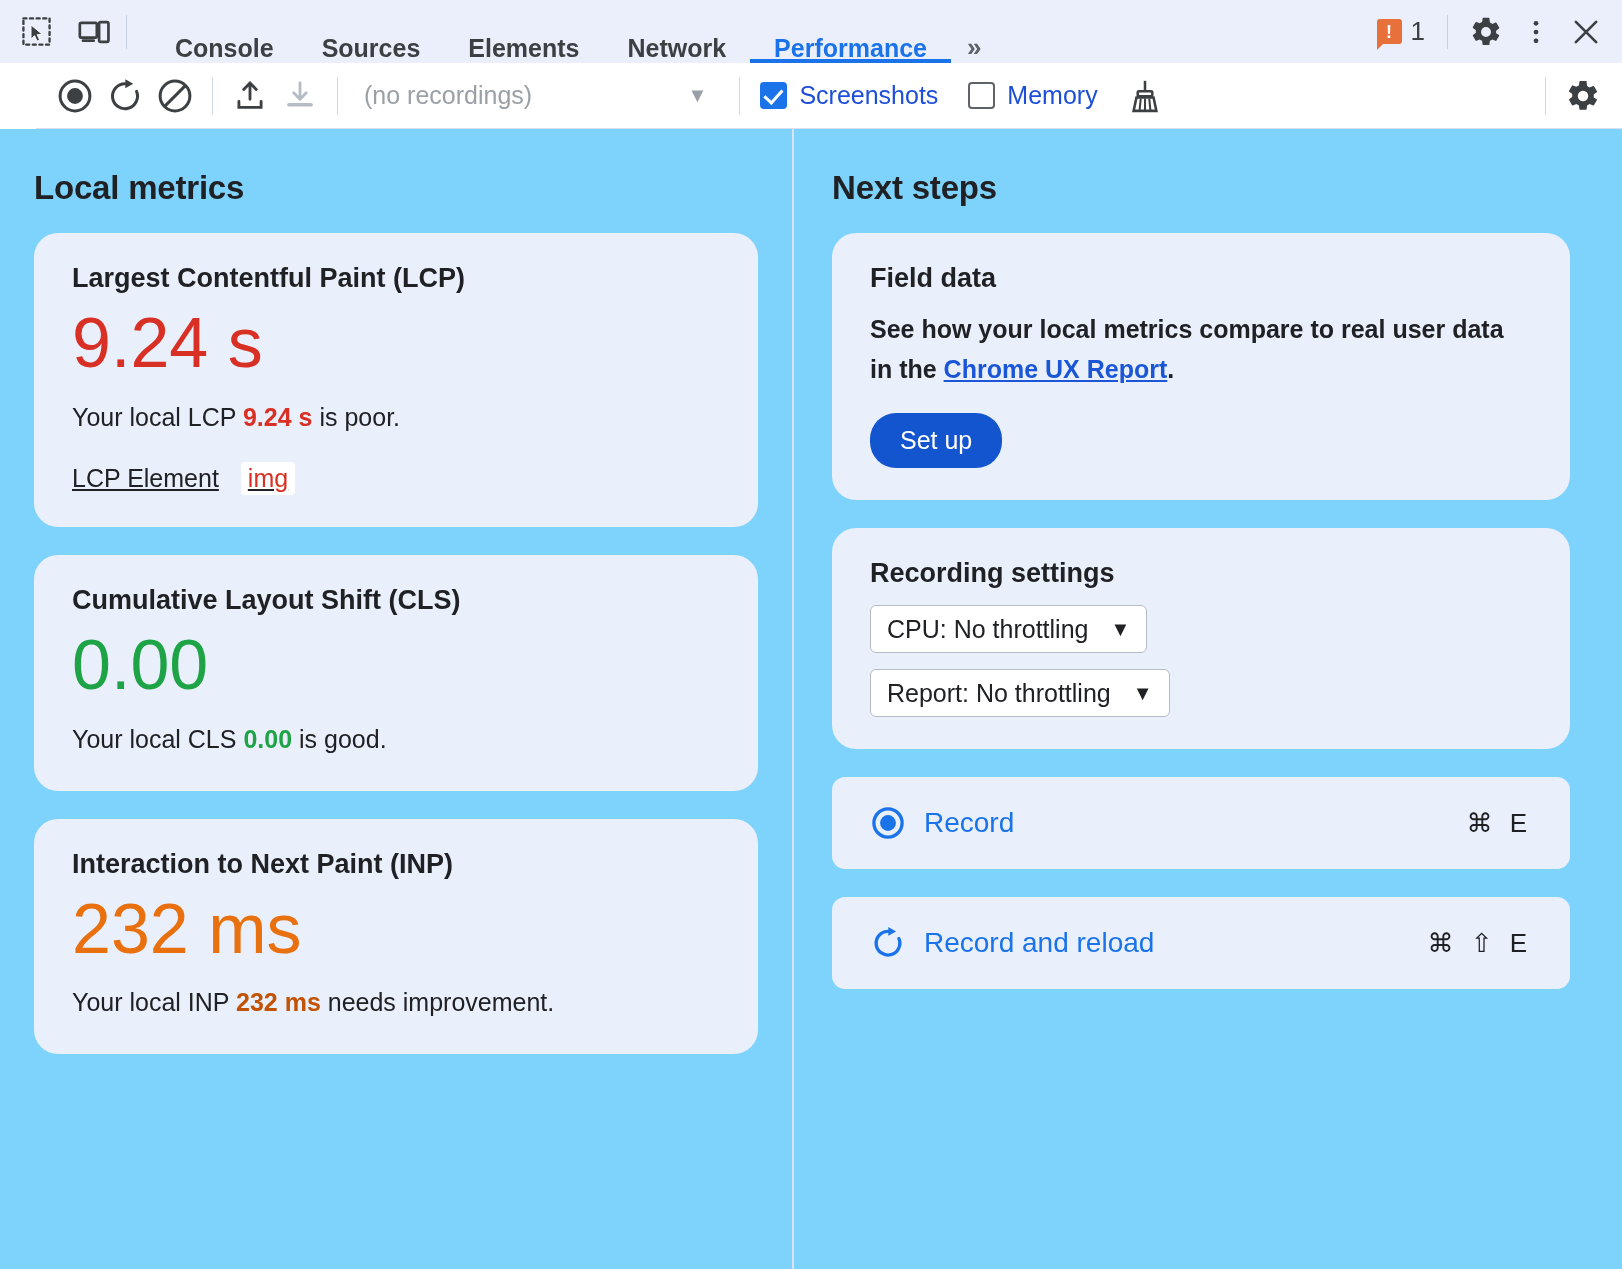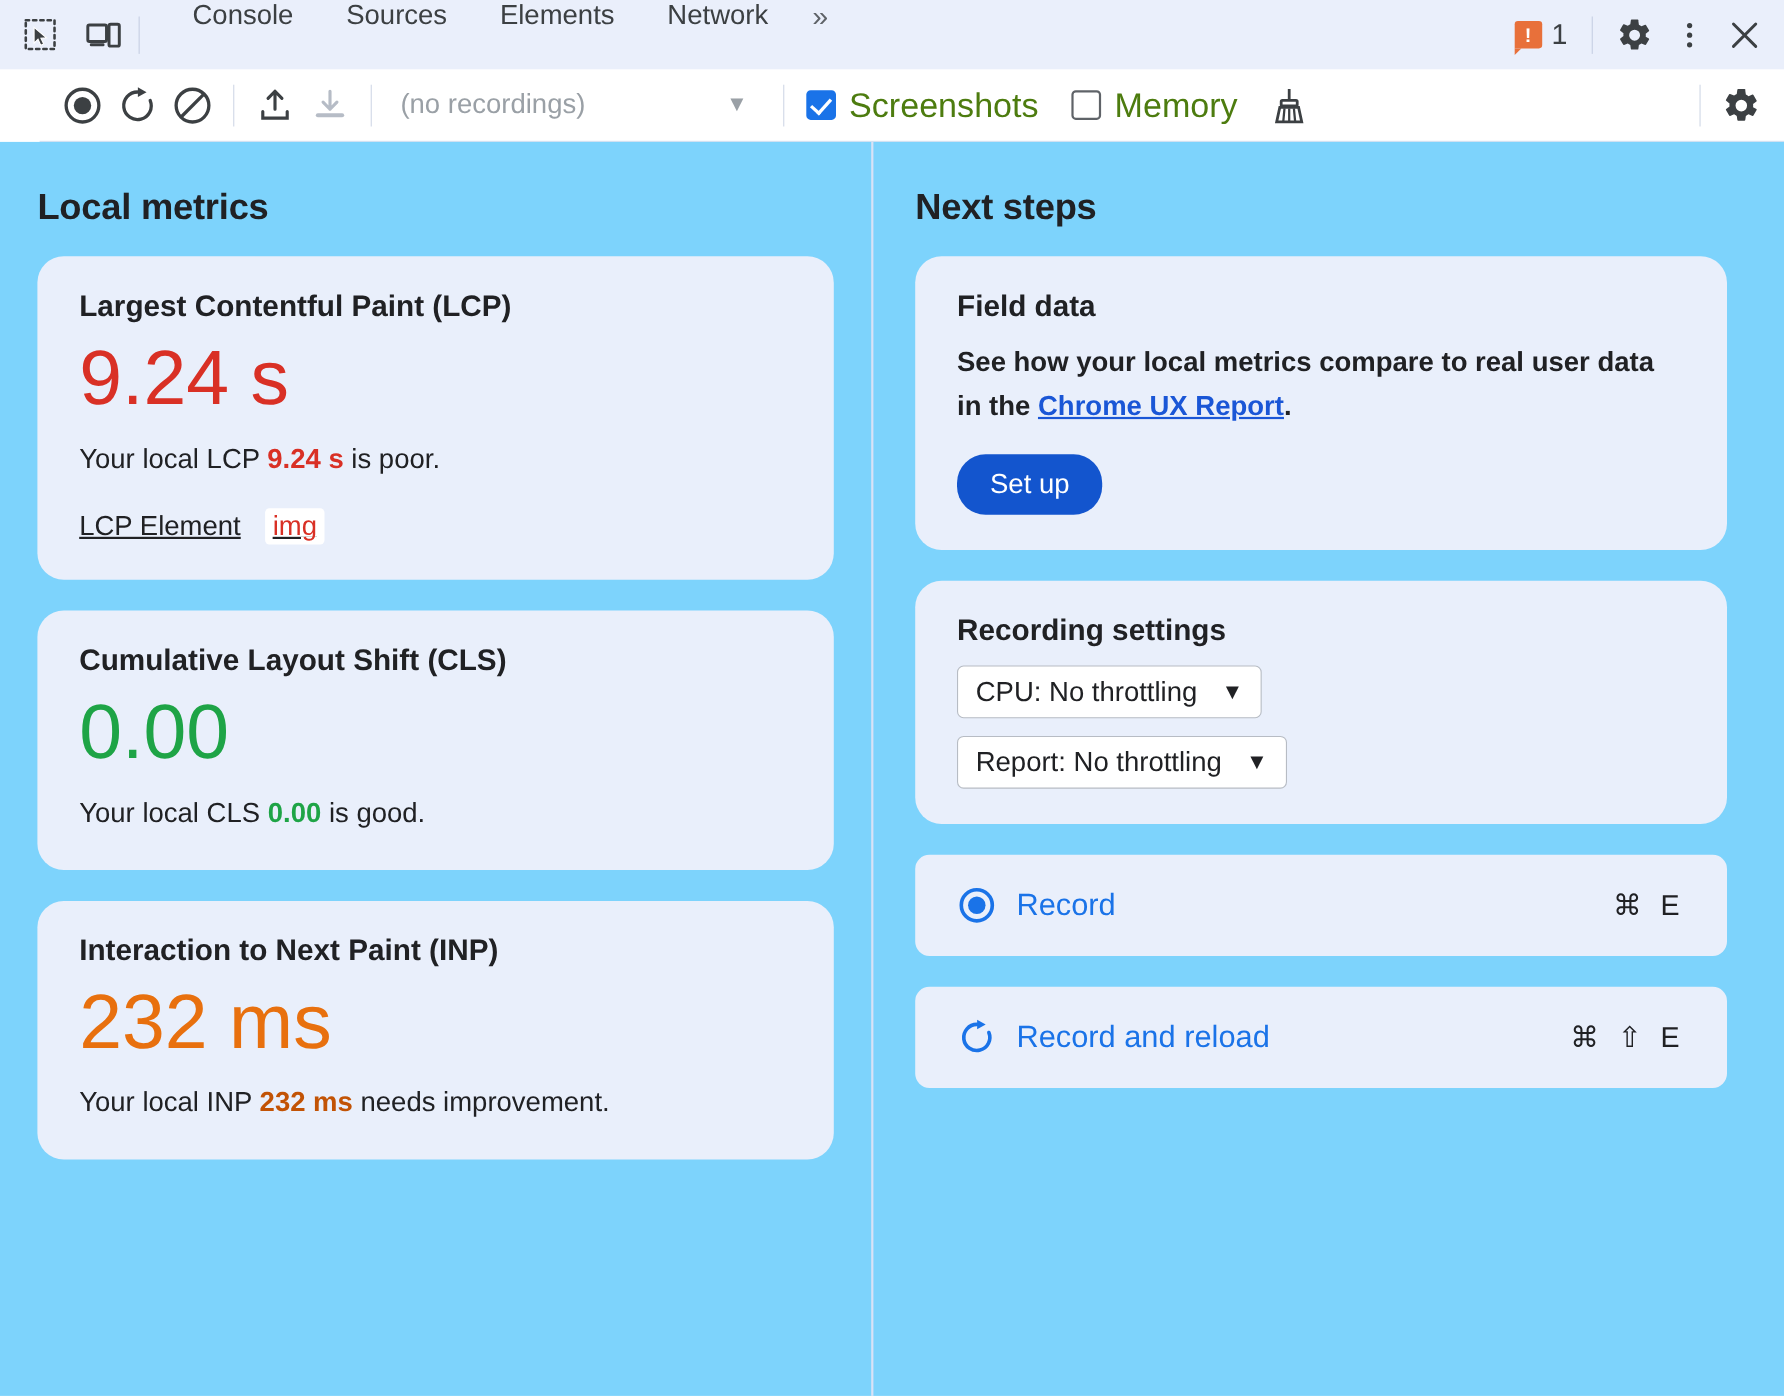--- a/index.html
+++ b/index.html
@@ -25,21 +25,21 @@
   }
   .tb-icon-btn {
     width: 44px; height: 44px;
     display: flex; align-items: center; justify-content: center;
     border-radius: 4px;
   }
   .vsep {
     width: 1px; align-self: center;
     height: 34px; background: #c6cfe3; margin: 0 10px;
   }
-  .tabs { display: flex; align-items: flex-start; margin-left: 14px; }
+  .tabs { display: flex; align-items: flex-end; margin-left: 14px; font-weight: bold; }
   .tab {
     display: flex; align-items: center;
     padding: 0 24px;
     font-size: 25px;
     color: #3c4043;
     position: relative;
     white-space: nowrap;
   }
   .tab.active { color: #1a73e8; }
   .tab.active::after {
@@ -123,21 +123,21 @@
   .chk.checked {
     background: #1a73e8; border-color: #1a73e8;
   }
   .chk.checked::after {
     content: "";
     width: 8px; height: 15px;
     border: solid #fff;
     border-width: 0 3.2px 3.2px 0;
     transform: rotate(42deg) translate(-1px,-1px);
   }
-  .chk-label { font-size: 31px; color: #4d7c0f; white-space: nowrap; }
+  .chk-label { font-size: 25px; color: #1d4ed8; white-space: nowrap; }
   .rt-spacer { flex: 1; }
 
   
   .content {
     display: flex;
     height: calc(1270px - 63px - 67px);
     background: #7dd3fc;
   }
   .panel-left {
     width: 792px;
@@ -278,20 +278,23 @@
     </div>
     <div class="tab">
       <span>Sources</span>
     </div>
     <div class="tab">
       <span>Elements</span>
     </div>
     <div class="tab">
       <span>Network</span>
     </div>
+    <div class="tab active">
+      <span>Performance</span>
+    </div>
     <div class="tab-more">
       <span>»</span>
     </div>
   </div>
 
   <div class="tb-right">
     <div class="err-badge">
       <div class="err-bubble">
         <span>!</span>
       </div>

